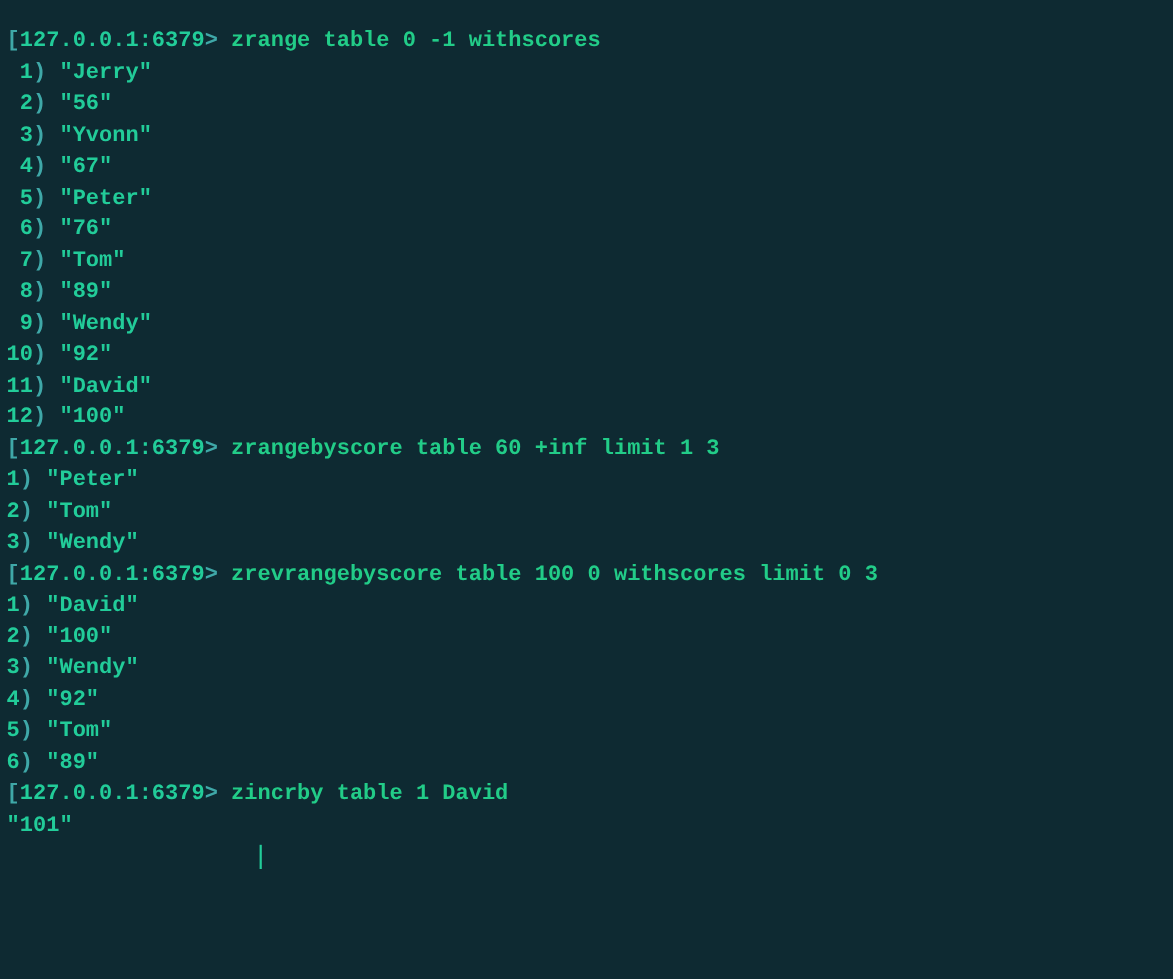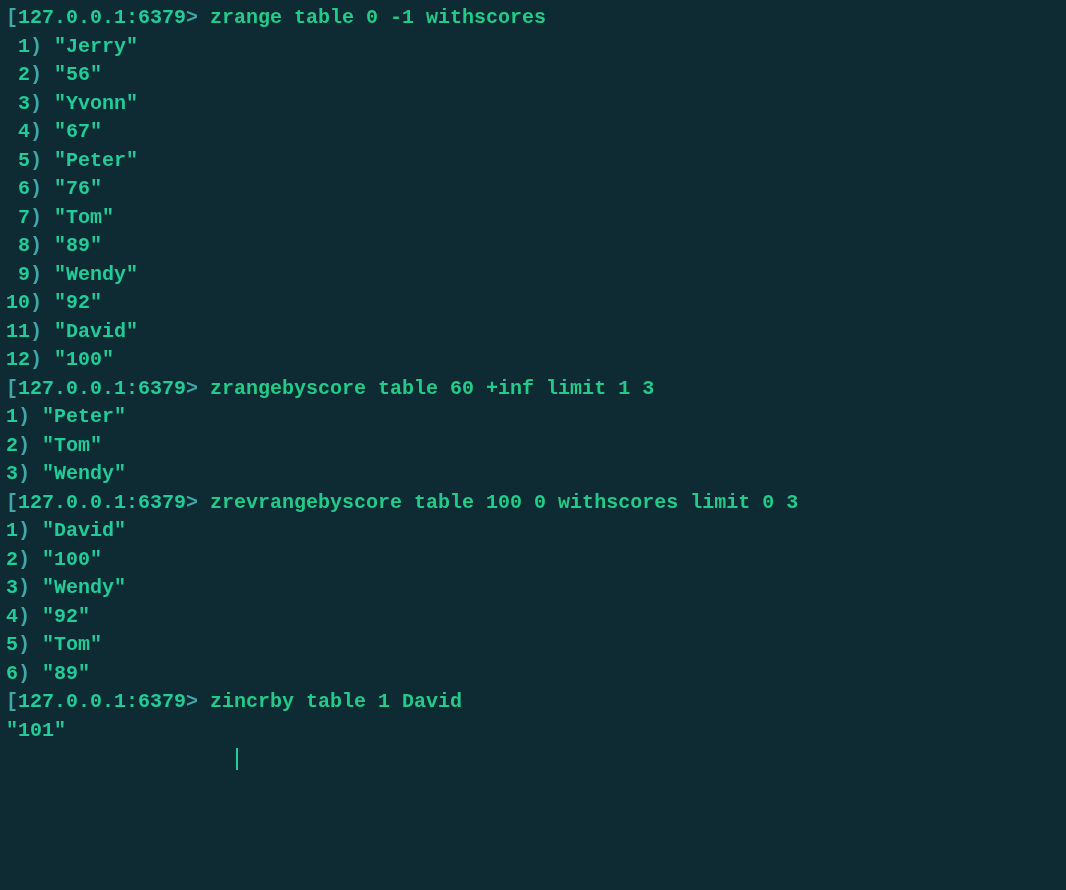--- a/index.html
+++ b/index.html
@@ -10,20 +10,21 @@
     background: #0e2a32;
     font-family: "Menlo", "Consolas", "Courier New", monospace;
     font-size: 20px;
     line-height: 28.5px;
     font-weight: bold;
     overflow: hidden;
   }
   .terminal {
     padding: 4px 6px;
     white-space: pre;
+    margin-top: 20px;
   }
   .bracket { color: #3fa8a8; }
   .prompt  { color: #22cc99; }
   .cmd     { color: #22cc88; }
   .idx     { color: #22cc99; }
   .paren   { color: #3fa8a8; }
   .val     { color: #22cc99; }
   .cursor {
     display: inline-block;
     width: 2px;

